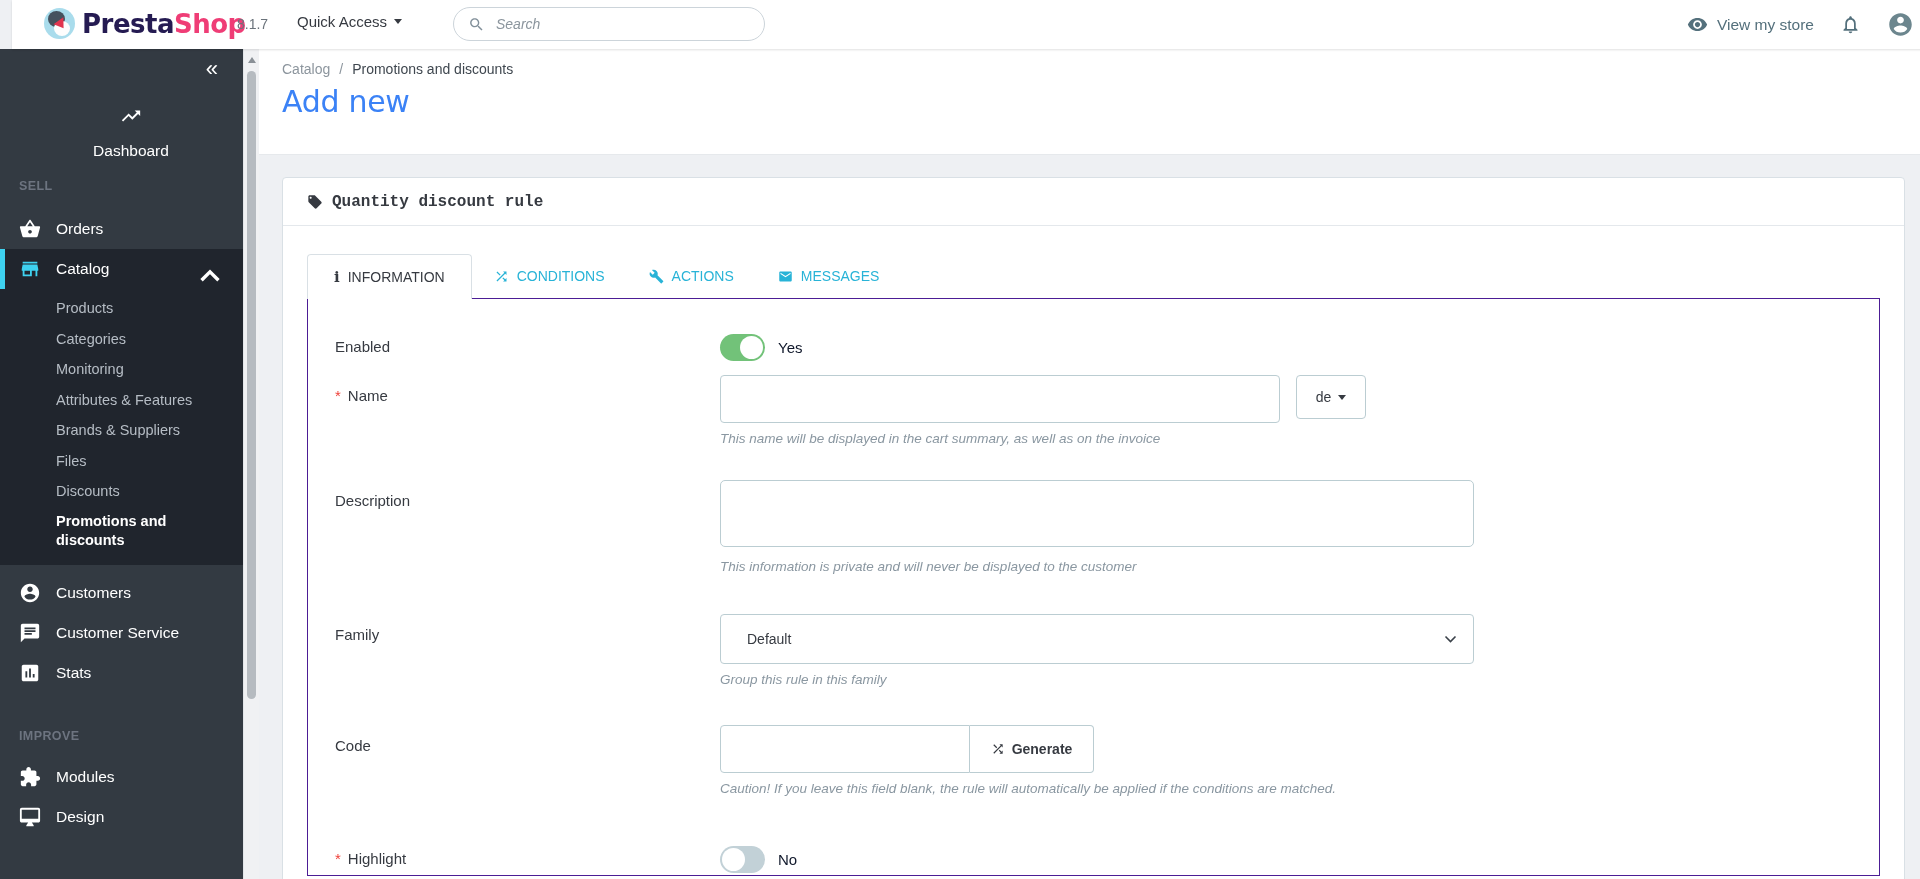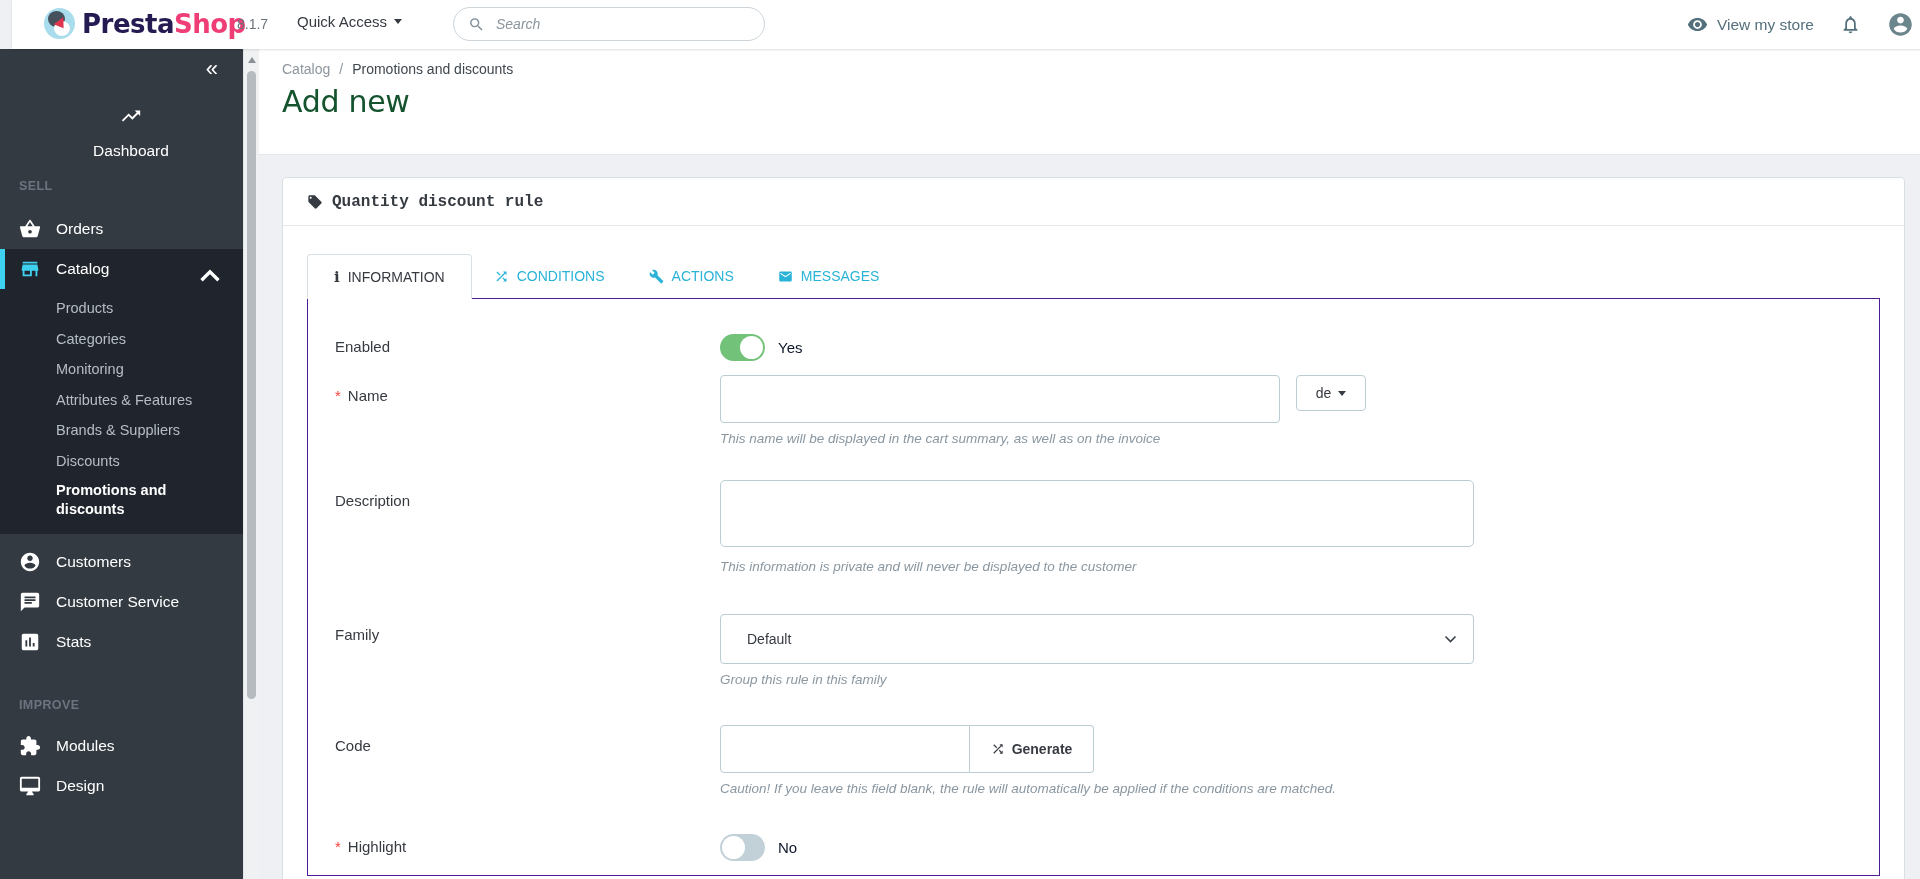--- a/index.html
+++ b/index.html
@@ -59,21 +59,21 @@
       border-right:4px solid transparent;border-bottom:6px solid #8a9096;}
   .side-scroll .thumb{position:absolute;left:3px;top:22px;width:9px;height:628px;background:#b6bbc0;border-radius:5px;cursor:grab;}
 
   
   .content{position:absolute;left:259px;top:49px;width:1661px;height:830px;background:#eef0f3;}
   .toolbar{height:106px;background:#fff;border-bottom:1px solid #e6e9ec;padding-left:23px;box-sizing:border-box;}
   .breadcrumb{padding-top:12px;font-size:14px;display:flex;gap:9px;align-items:center;}
   .crumb-link{color:#8c959d;cursor:pointer;}
   .crumb-sep{color:#8c959d;}
   .crumb-cur{color:#3f474f;cursor:pointer;}
-  .page-title{margin-top:7px;font-size:30px;color:#14532d;font-family:"DejaVu Sans",sans-serif;font-weight:400;letter-spacing:-.3px;}
+  .page-title{margin-top:7px;font-size:30px;color:#3b82f6;font-family:"DejaVu Sans",sans-serif;font-weight:400;letter-spacing:-.3px;}
 
   .panel{margin:22px 0 0 23px;width:1623px;height:780px;background:#fff;border:1px solid #d9e0e5;
       border-radius:4px;box-sizing:border-box;}
   .panel-head{height:47px;display:flex;align-items:center;gap:9px;padding:0 24px;border-bottom:1px solid #e4e8ec;}
   .panel-head svg{width:16px;height:16px;fill:#363a41;}
   .panel-title{font-size:16px;font-weight:700;color:#363a41;font-family:Liberation Mono, monospace;}
 
   .tabs{display:flex;align-items:flex-end;margin:28px 24px 0 24px;}
   .tab{display:flex;align-items:center;gap:8px;font-size:14px;cursor:pointer;padding:14px 22px;color:#28b3d7;}
   .tab svg{width:15px;height:15px;fill:#28b3d7;}
@@ -93,38 +93,38 @@
   .toggle.on{background:#72c279;}
   .toggle.on .knob{right:2px;}
   .toggle.off{background:#c2d1d7;}
   .toggle.off .knob{left:2px;}
   .toggle-wrap{display:flex;align-items:center;gap:13px;padding-top:2px;}
   .toggle-label{font-size:15px;color:#0f172a;}
 
   .txt-input{height:48px;border:1px solid #bbcdd2;border-radius:4px;background:#fff;box-sizing:border-box;
       font-size:14px;color:#363a41;padding:0 12px;outline:none;font-family:inherit;}
   .name-input{width:560px;}
-  .lang-btn{margin-left:16px;width:70px;height:36px;border:1px solid #bbcdd2;border-radius:4px;background:#fff;
+  .lang-btn{margin-left:16px;width:70px;height:44px;border:1px solid #bbcdd2;border-radius:4px;background:#fff;
       display:flex;align-items:center;justify-content:center;gap:7px;font-size:14px;color:#363a41;cursor:pointer;box-sizing:border-box;}
   .desc-area{width:754px;height:67px;border:1px solid #bbcdd2;border-radius:5px;resize:none;outline:none;
       box-sizing:border-box;font-family:inherit;font-size:14px;padding:8px 12px;color:#363a41;}
   .select{width:754px;height:50px;border:1px solid #bbcdd2;border-radius:4px;background:#fff;display:flex;
       align-items:center;box-sizing:border-box;padding:0 16px 0 26px;font-size:14px;color:#363a41;cursor:pointer;position:relative;}
   .select .chev{margin-left:auto;}
   .codegroup{display:flex;}
   .code-input{width:250px;border-radius:4px 0 0 4px;}
   .gen-btn{width:124px;height:48px;border:1px solid #bbcdd2;border-left:0;border-radius:0 4px 4px 0;background:#fff;
       display:flex;align-items:center;justify-content:center;gap:7px;font-size:14px;font-weight:700;color:#363a41;cursor:pointer;box-sizing:border-box;}
   .gen-btn svg{width:14px;height:14px;fill:#363a41;}
 
   .mb-enabled{margin-bottom:14px;}
   .mb-name{margin-bottom:34px;}
   .mb-desc{margin-bottom:40px;}
   .mb-family{margin-bottom:38px;}
-  .mb-code{margin-bottom:36px;}
+  .mb-code{margin-bottom:48px;}
 </style>
 </head>
 <body>
 
 <div class="app">
 
   <div class="topbar">
     <div class="logo-wrap">
       <div class="logo-badge">
         <div class="head"></div>
@@ -197,20 +197,21 @@
         <svg class="expand" width="13" height="8" viewBox="0 0 13 8">
           <polyline points="1.5,6.5 6.5,1.5 11.5,6.5" fill="none" stroke="#ffffff" stroke-width="2"></polyline>
         </svg>
       </div>
       <ul class="submenu">
         <li>Products</li>
         <li>Categories</li>
         <li>Monitoring</li>
         <li>Attributes &amp; Features</li>
         <li>Brands &amp; Suppliers</li>
+        <li>Files</li>
         <li>Discounts</li>
         <li class="active wrap">Promotions and discounts</li>
       </ul>
     </div>
 
     <div class="navitem nav-after">
       <svg viewBox="0 0 24 24">
           <path d="M12 2C6.48 2 2 6.48 2 12s4.48 10 10 10 10-4.48 10-10S17.52 2 12 2zm0 3c1.66 0 3 1.34 3 3s-1.34 3-3 3-3-1.34-3-3 1.34-3 3-3zm0 14.2c-2.5 0-4.71-1.28-6-3.22.03-1.99 4-3.08 6-3.08 1.99 0 5.97 1.09 6 3.08-1.29 1.94-3.5 3.22-6 3.22z"></path>
         </svg>
       <span>Customers</span>

